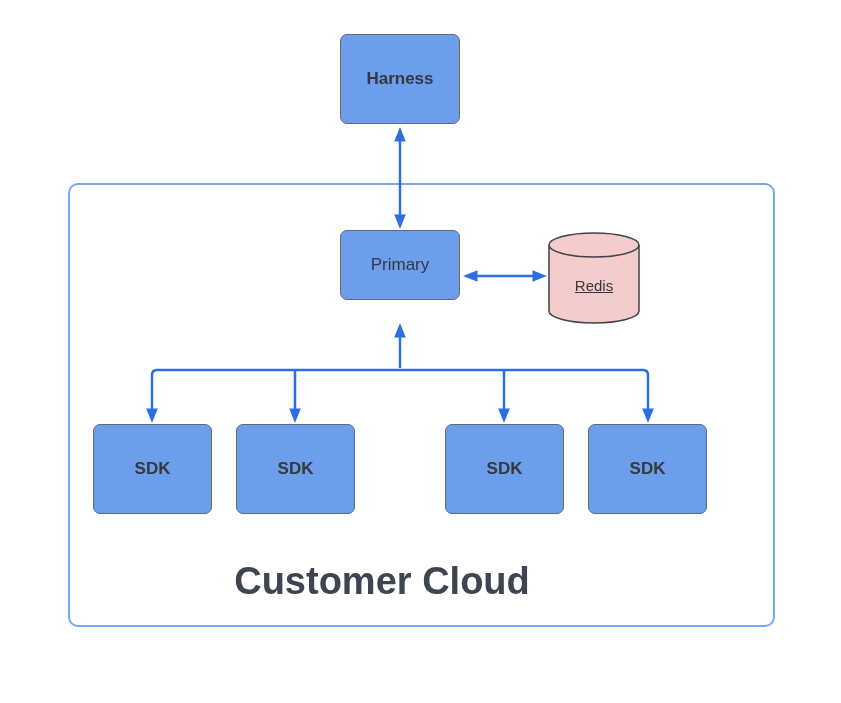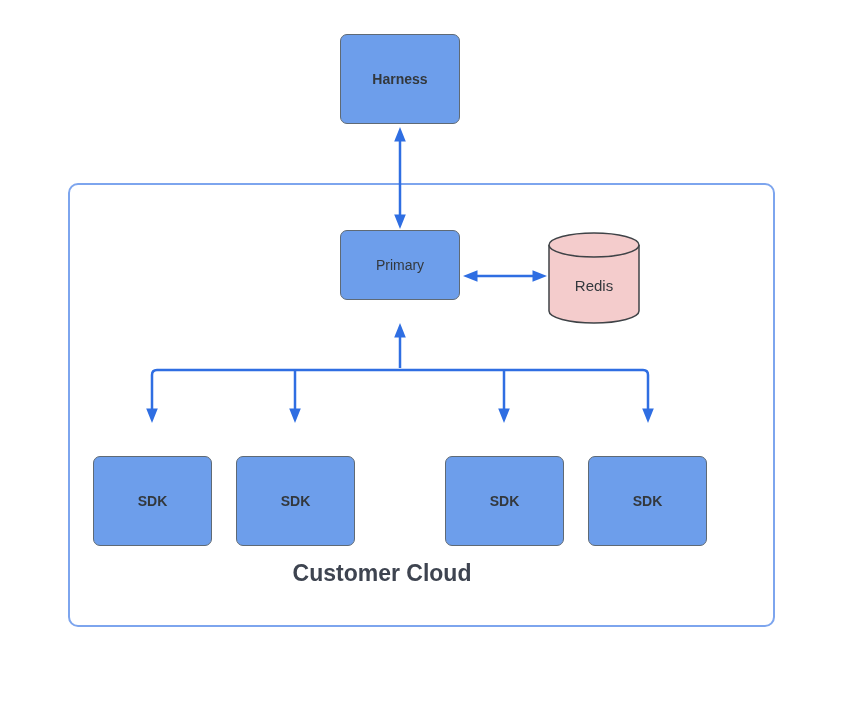--- a/index.html
+++ b/index.html
@@ -24,45 +24,45 @@
     border:2px solid var(--container-border); border-radius:10px;
     background:transparent; z-index:1;
   }
 
   .node {
     position:absolute; z-index:2;
     background:var(--node-fill);
     border:1px solid var(--node-border);
     border-radius:7px;
     display:flex; align-items:center; justify-content:center;
-    font-size:14px; color:var(--node-text);
+    font-size:17px; color:var(--node-text);
   }
   .node.bold { font-weight:bold; }
 
   .node-harness { left:340px; top:34px;  width:120px; height:90px; }
   .node-primary { left:340px; top:230px; width:120px; height:70px; }
 
-  .node-sdk { top:424px; width:119px; height:90px;margin-top:32px; }
+  .node-sdk { top:424px; width:119px; height:90px; }
   .node-sdk-0 { left:93px; }
   .node-sdk-1 { left:236px; }
   .node-sdk-2 { left:445px; }
   .node-sdk-3 { left:588px; }
 
   .node-redis {
     position:absolute; left:548px; top:232px; width:92px; height:92px; z-index:2;
   }
   .node-redis svg { position:absolute; inset:0; }
   .node-redis .redis-label {
     position:absolute; inset:0; display:flex; align-items:center; justify-content:center;
-    padding-top:14px; font-size:15px; color:var(--node-text);
+    padding-top:14px; font-size:15px; color:var(--node-text);text-decoration:underline;
   }
 
   .container-title {
     position:absolute; left:232px; top:560px; width:300px; z-index:2;
-    text-align:center; font-size:23px; font-weight:bold; color:var(--label-text);
+    text-align:center; font-size:38px; font-weight:bold; color:var(--label-text);
     letter-spacing:0px;
   }
 
   .edges-layer {
     position:absolute; left:0; top:0; width:841px; height:703px;
     z-index:5; pointer-events:none;
   }
   .edge-line { fill:none; stroke:var(--arrow); stroke-width:2.5px; }
   .edge-head { fill:var(--arrow); stroke:none; }
   .cyl-shape { fill:var(--redis-fill); stroke:var(--redis-border); stroke-width:1.5px; }

